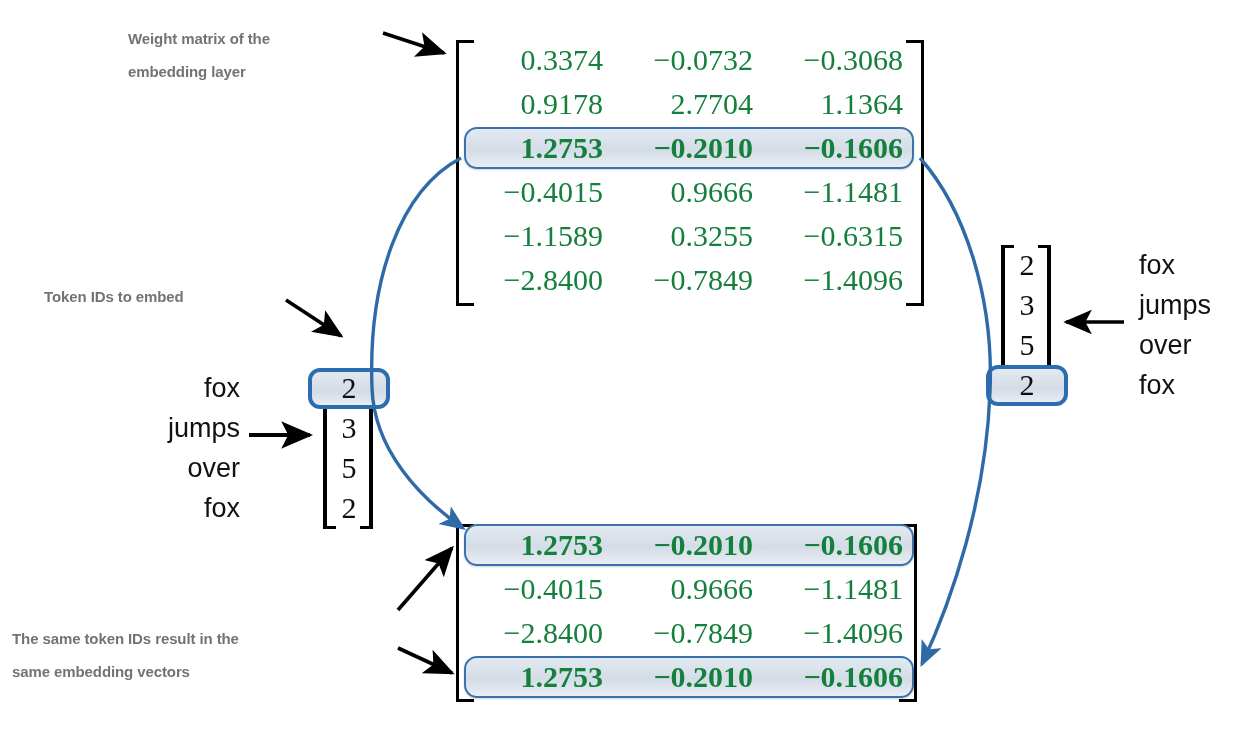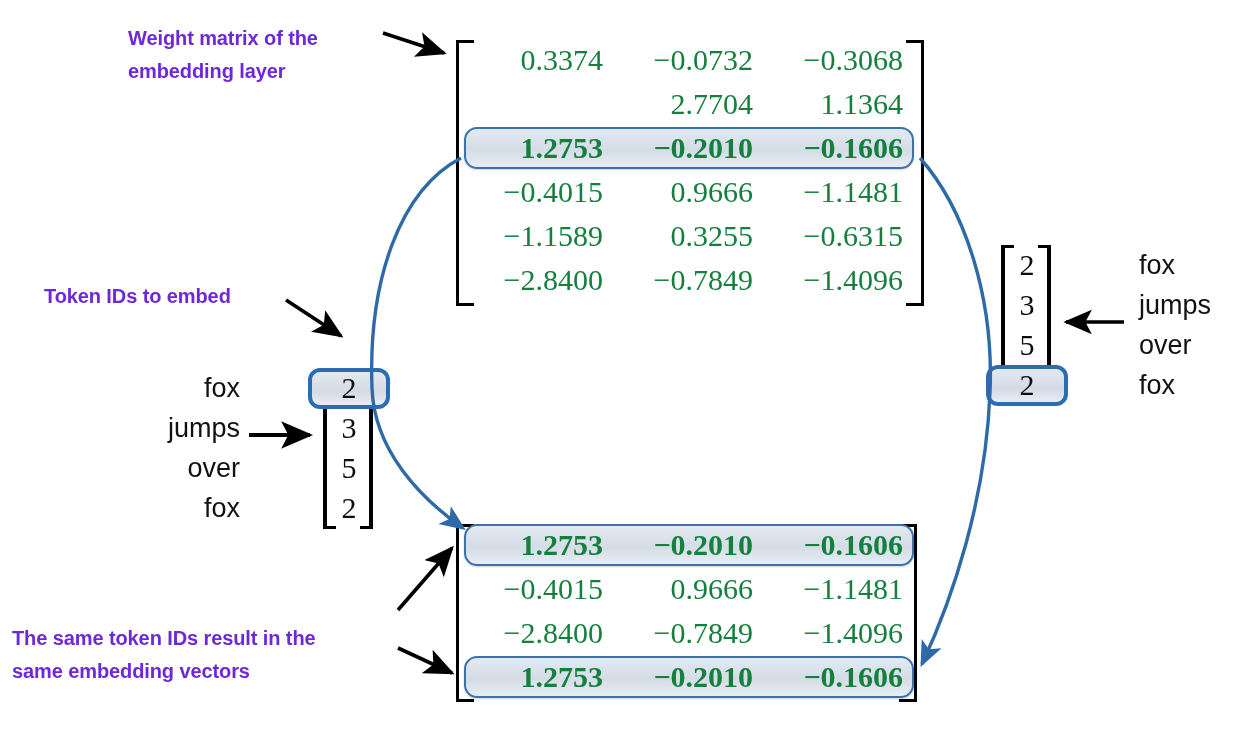--- a/index.html
+++ b/index.html
@@ -14,22 +14,22 @@
     background: #ffffff;
     overflow: hidden;
     font-family: "Liberation Serif", "DejaVu Serif", serif;
   }
 
   
   .caption {
     position: absolute;
     font-family: "Liberation Sans", "DejaVu Sans", sans-serif;
     font-weight: bold;
-    color: #6d28d9;
-    font-size: 20px;
+    color: #737373;
+    font-size: 15px;
     line-height: 33px;
     letter-spacing: -0.1px;
     white-space: pre-line;
   }
   #cap-weight   { left: 128px; top: 22px;  width: 270px; }
   #cap-tokenids { left: 44px;  top: 280px; width: 240px; }
   #cap-same     { left: 12px;  top: 622px; width: 400px; }
 
   
   .wordlist {
@@ -185,20 +185,21 @@
       <i></i>
     </div>
 
   <div class="matrix" id="weight-matrix">
     <div class="mrow">
       <div class="cell">0.3374</div>
       <div class="cell">−0.0732</div>
       <div class="cell">−0.3068</div>
     </div>
     <div class="mrow">
+      <div class="cell">0.9178</div>
       <div class="cell">2.7704</div>
       <div class="cell">1.1364</div>
     </div>
     <div class="mrow hl-row">
       <div class="cell">1.2753</div>
       <div class="cell">−0.2010</div>
       <div class="cell">−0.1606</div>
     </div>
     <div class="mrow">
       <div class="cell">−0.4015</div>

